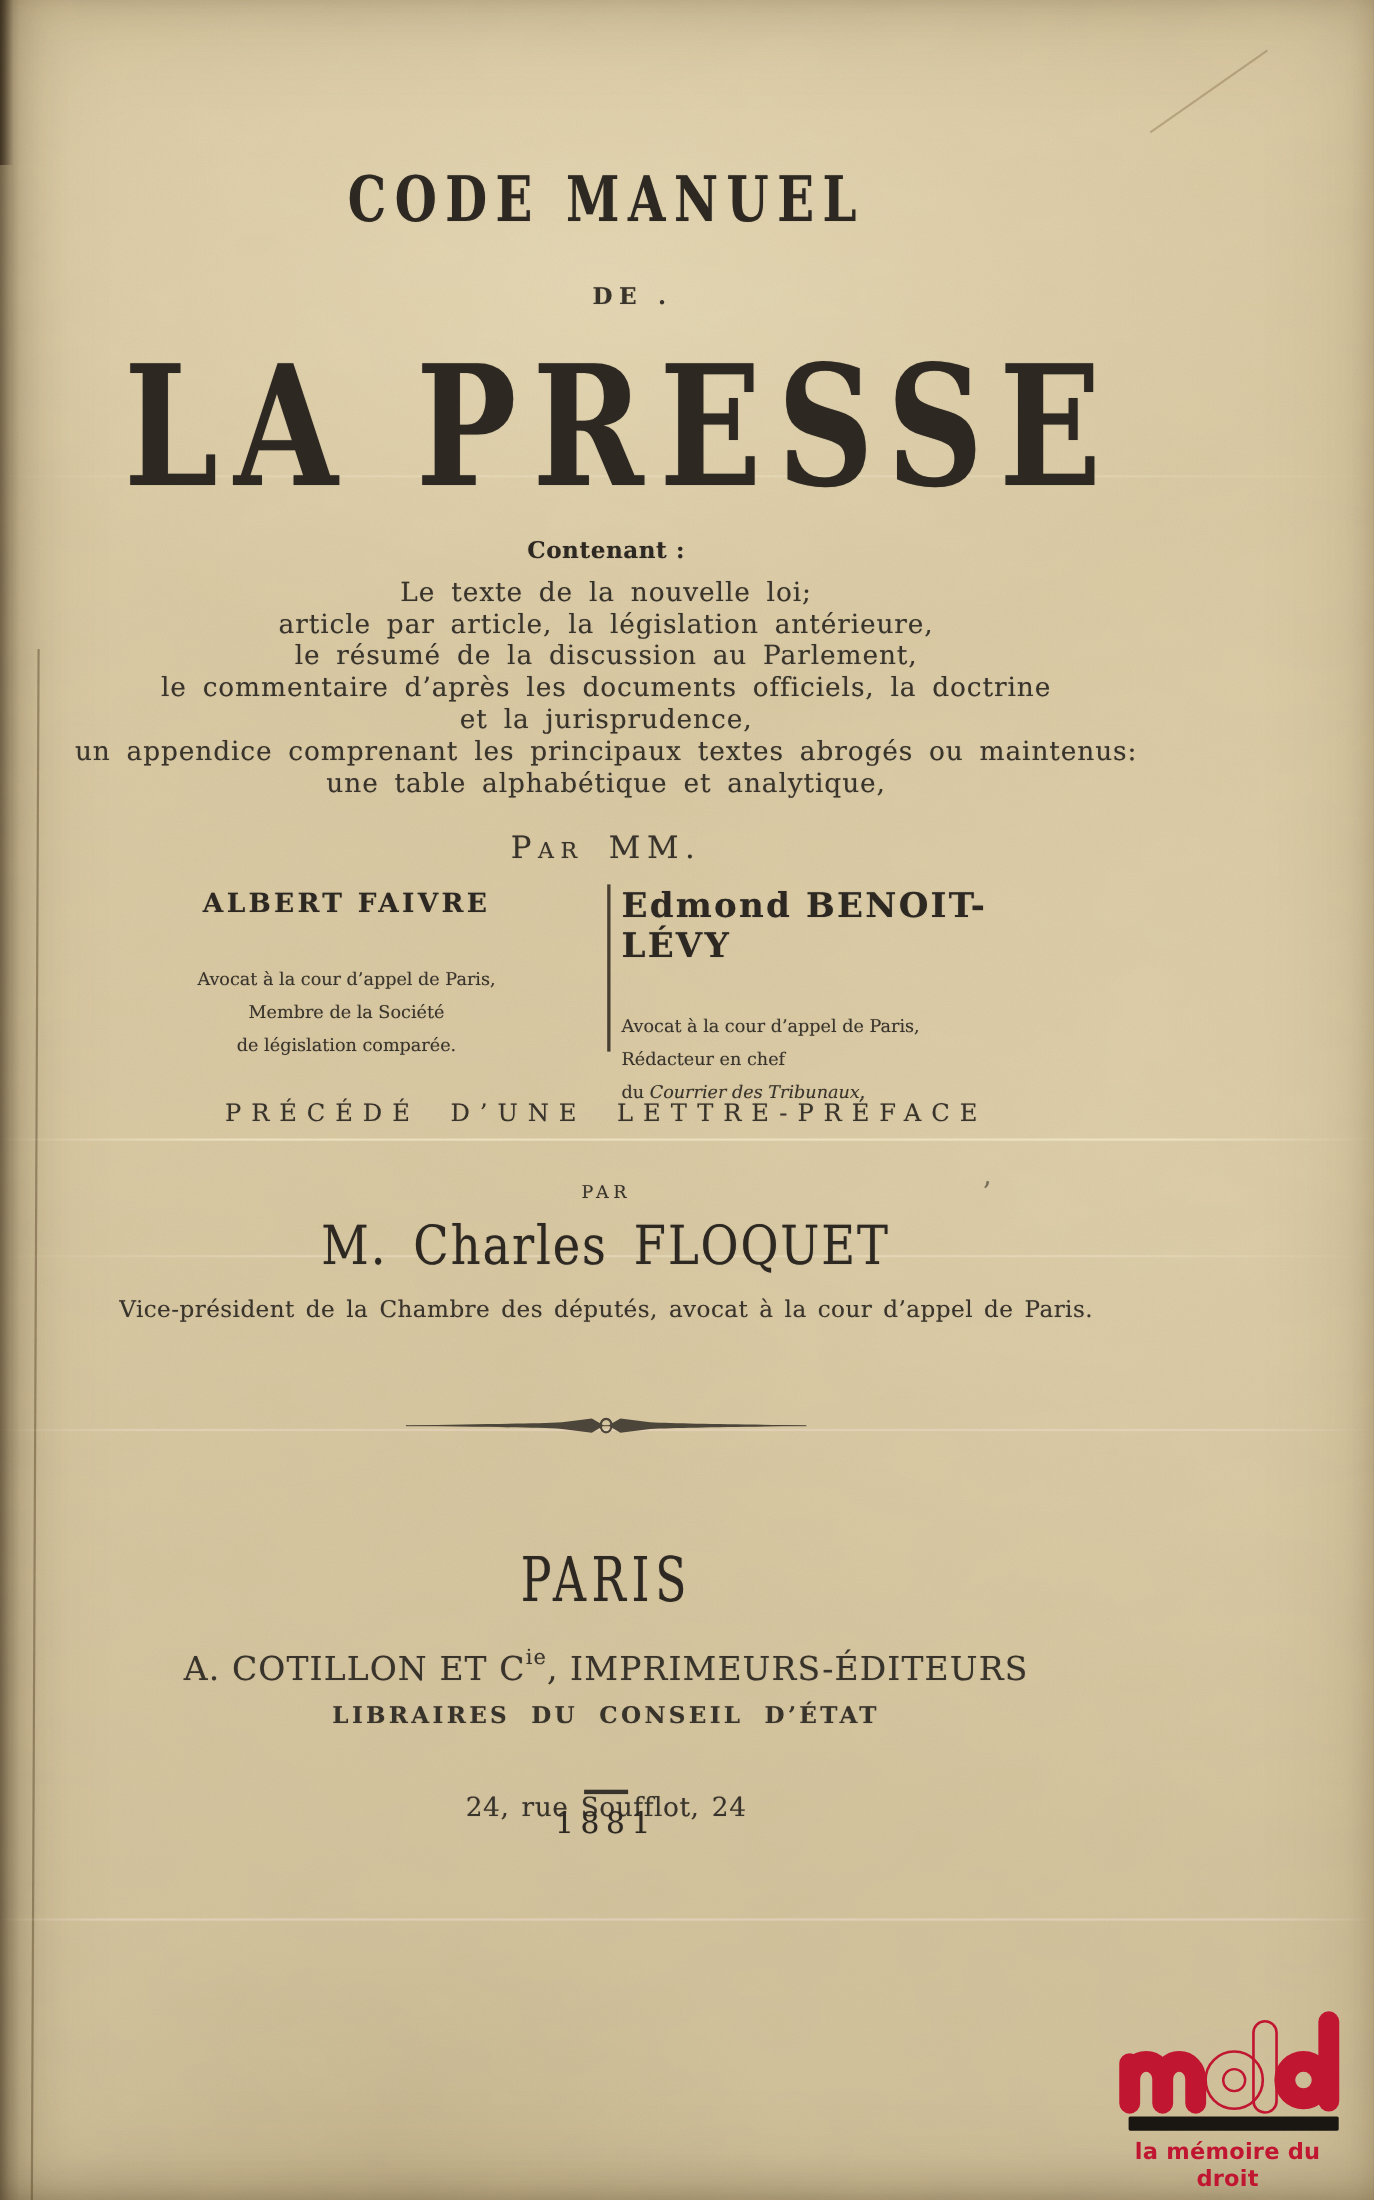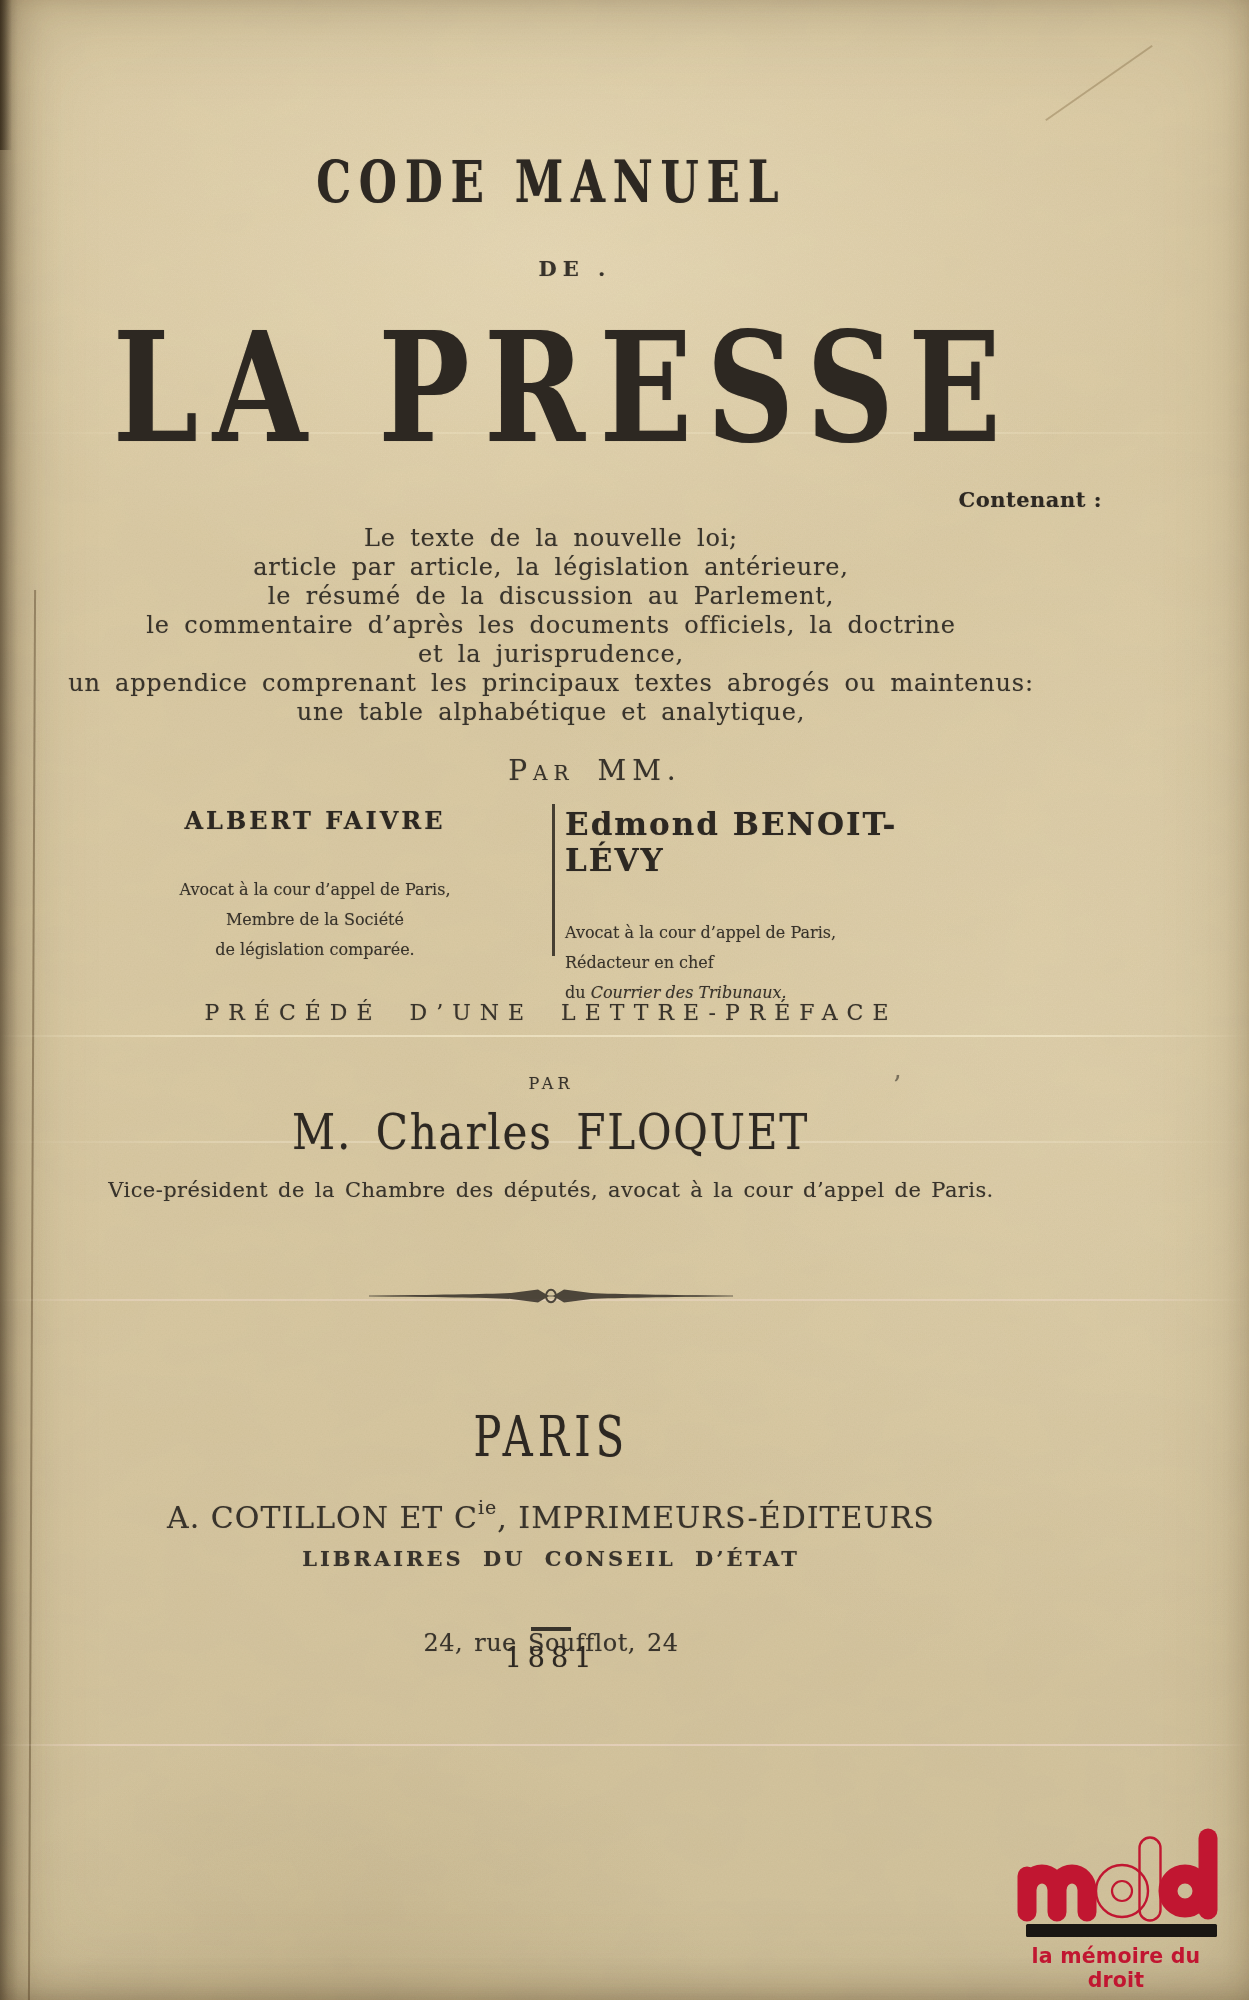--- a/index.html
+++ b/index.html
@@ -46,23 +46,23 @@
   .s4{top:1744px;background:linear-gradient(90deg,transparent,rgba(247,222,218,.45) 8%,rgba(247,222,218,.45) 92%,transparent);}
   .s5{top:432px;background:linear-gradient(90deg,transparent,rgba(250,242,214,.22) 20%,rgba(250,242,214,.22) 80%,transparent);}
   .speck-apostrophe{left:893px;top:1070px;font-size:26px;opacity:.6;}
 
   
   .title-top{top:148px;font-size:57px;font-weight:bold;}
   .title-top .squeeze{letter-spacing:10px;transform:scaleX(.77);}
   .title-de{top:256px;font-size:21px;font-weight:bold;letter-spacing:6px;transform:translateX(24px);}
   .title-main{top:312px;font-size:152px;line-height:1;font-weight:bold;}
   .title-main .squeeze{letter-spacing:18px;transform:scaleX(.80);}
-  .contenant{top:487px;font-size:21px;font-weight:bold;letter-spacing:.5px;text-align:right;}
+  .contenant{top:487px;font-size:21px;font-weight:bold;letter-spacing:.5px;}
   .contents{top:524px;font-size:24px;line-height:29px;letter-spacing:.8px;word-spacing:6px;}
-  .par-mm{top:754px;font-size:28px;font-variant:small-caps;letter-spacing:6px;word-spacing:8px;margin-left:44px;}
+  .par-mm{top:754px;font-size:28px;font-variant:small-caps;letter-spacing:6px;word-spacing:8px;}
 
   .author-left{left:85px;top:806px;width:460px;text-align:center;}
   .author-right{left:565px;top:806px;width:430px;text-align:left;}
   .author-name{font-size:24px;font-weight:bold;letter-spacing:3px;}
   .author-name-caps{font-size:31px;font-weight:bold;letter-spacing:2px;}
   .author-lines{margin-top:40px;font-size:16px;line-height:30px;}
   .author-divider{left:552px;top:804px;width:3px;height:152px;background:rgba(45,39,31,.85);}
 
   .precede{top:1000px;font-size:22px;letter-spacing:9px;word-spacing:12px;}
   .par2{top:1074px;font-size:16px;letter-spacing:4px;}

